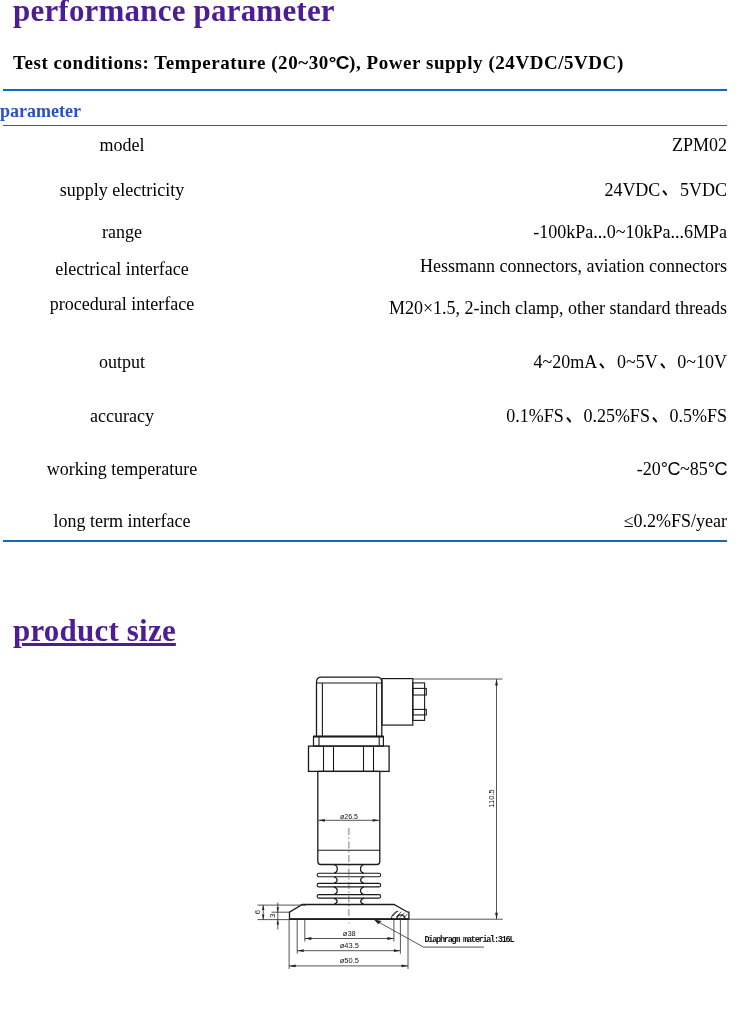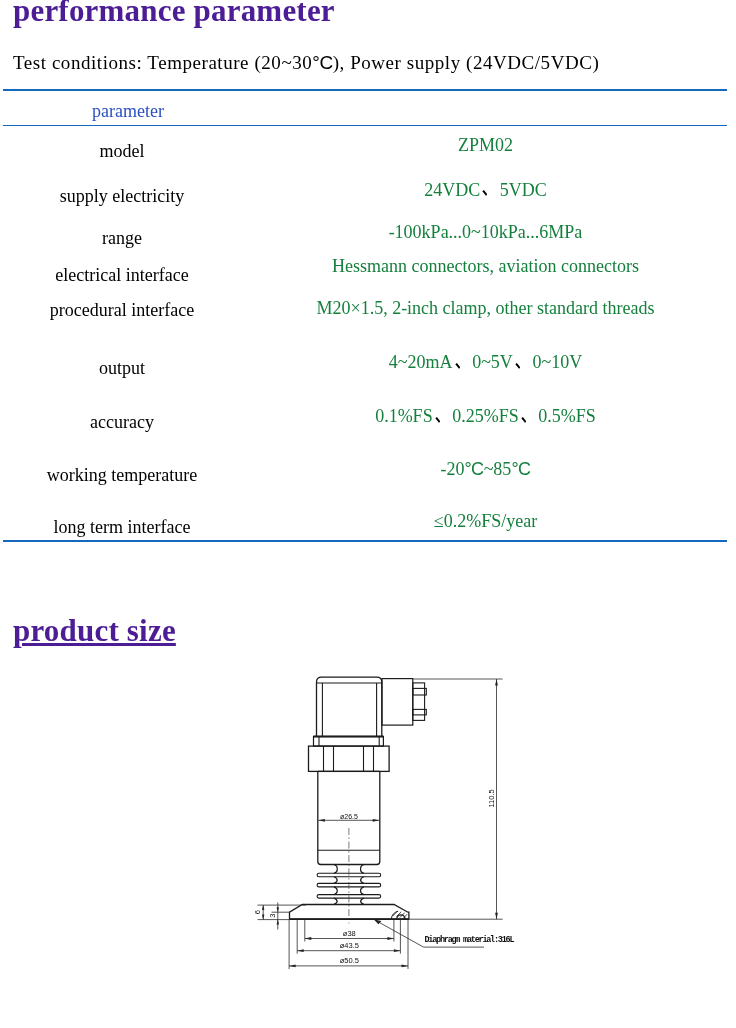--- a/index.html
+++ b/index.html
@@ -1,29 +1,29 @@
 <!DOCTYPE html>
 <html><head><meta charset="utf-8">
 <style>
 * { margin:0; padding:0; box-sizing:border-box; }
 html,body { width:736px; height:1028px; background:#fff; overflow:hidden; font-family:"Liberation Serif", serif; }
-.abs { position:absolute; }
+.abs { position:absolute;font-weight:bold; }
 h2 { position:absolute; left:13px; font-size:31px; font-weight:bold; color:#4c1d95;
      font-family:"Liberation Serif", serif; line-height:23px; letter-spacing:0.2px; }
-.lc { position:absolute; left:0; width:244px; text-align:center; font-size:18px; line-height:18px; color:#000;margin-top:6px; }
-.rc { position:absolute; left:244px; width:483px; text-align:center; font-size:18px; line-height:18px; color:#15803d; }
+.lc { position:absolute; left:0; width:244px; text-align:center; font-size:18px; line-height:18px; color:#000; }
+.rc { position:absolute; left:244px; width:483px; text-align:right; font-size:18px; line-height:18px; color:#000000; }
 .cj { display:inline-block; width:1.6px; height:6px; background:#000; border-radius:0 0 1.5px 0; transform:rotate(-38deg); margin:0 14px 0 4px; vertical-align:-0.5px; }
 .dc { font-family:"Liberation Sans", sans-serif; letter-spacing:-0.5px; }
 .hline { position:absolute; left:3px; width:724px; background:#1569bd; }
 </style></head>
 <body>
 <h2 style="top:-0.6px;">performance parameter</h2>
 <div class="abs" style="left:13px; top:53.3px; font-size:19px; line-height:19px; letter-spacing:0.55px; color:#000;">Test conditions: Temperature (20~30<span class="dc">°C</span>), Power supply (24VDC/5VDC)</div>
 <div class="hline" style="top:89.2px; height:2.2px;"></div>
-<div class="abs" style="left:0; top:101.8px; width:244px; text-align:center; font-size:18px; line-height:18px; color:#2b50c0;padding-left:12px;">parameter</div>
+<div class="abs" style="left:0; top:101.8px; width:244px; font-size:18px; line-height:18px; color:#2b50c0;">parameter</div>
 <div class="hline" style="top:124.6px; height:1.1px;"></div>
 <div class="lc" style="top:136.2px">model</div>
 <div class="rc" style="top:136.2px">ZPM02</div>
 <div class="lc" style="top:180.5px">supply electricity</div>
 <div class="rc" style="top:180.5px">24VDC<span class="cj"></span>5VDC</div>
 <div class="lc" style="top:223.0px">range</div>
 <div class="rc" style="top:223.0px">-100kPa...0~10kPa...6MPa</div>
 <div class="lc" style="top:260px">electrical interface</div>
 <div class="rc" style="top:256.8px">Hessmann connectors, aviation connectors</div>
 <div class="lc" style="top:295px">procedural interface</div>

